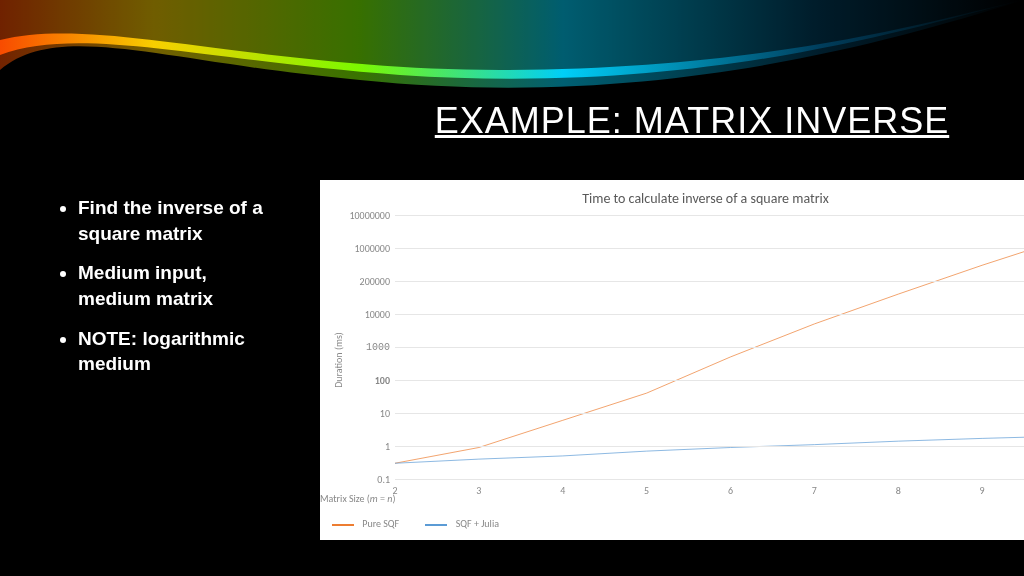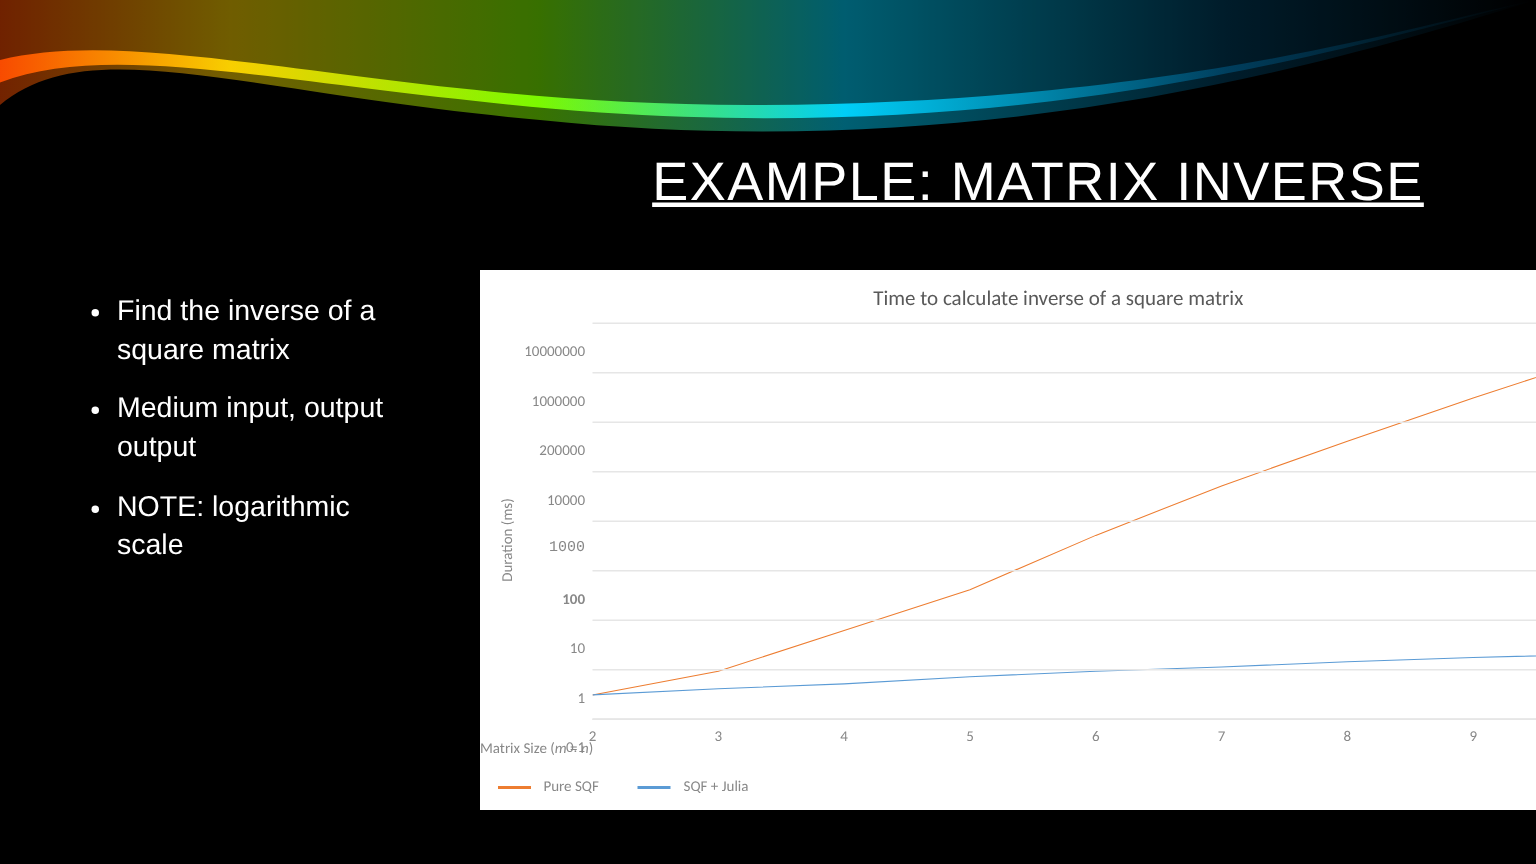--- a/index.html
+++ b/index.html
@@ -31,21 +31,21 @@
   .bullets {
     position: absolute;
     top: 195px;
     left: 60px;
     width: 220px;
     list-style: disc;
     padding-left: 18px;
   }
   .bullets li {
     font-size: 19px;
-    font-weight: 400;
+    font-weight: 700;
     line-height: 1.35;
     margin-bottom: 14px;
   }
   .chart-panel {
     position: absolute;
     top: 180px;
     left: 320px;
     width: 771px;
     height: 360px;
     background: #fff;
@@ -74,21 +74,20 @@
     border-top: 1px solid #e6e6e6;
   }
   .y-tick {
     position: absolute;
     left: -60px;
     width: 55px;
     text-align: right;
     font-size: 10px;
     color: #888;
     transform: translateY(-50%);
-    margin-top: 19px;
   }
   .x-tick {
     position: absolute;
     bottom: -18px;
     font-size: 10px;
     color: #888;
     transform: translateX(-50%);
   }
   .y-label {
     position: absolute;
@@ -139,22 +138,22 @@
   </defs>
   <path d="M0,0 L1024,0 C900,30 700,95 400,75 C200,60 80,25 0,55 Z" fill="url(#g1)" opacity="0.95"></path>
   <path d="M0,0 L1024,0 C880,45 650,110 360,80 C160,62 60,20 0,70 Z" fill="url(#g1)" opacity="0.45"></path>
   <path d="M0,0 L1024,0 C950,15 780,70 500,70 C260,70 100,15 0,40 Z" fill="#000" opacity="0.55"></path>
 </svg>
 
 <h1 class="title">EXAMPLE: MATRIX INVERSE</h1>
 
 <ul class="bullets">
   <li>Find the inverse of a square matrix</li>
-  <li>Medium input, output output</li>
-  <li>NOTE: logarithmic scale</li>
+  <li>Medium input, medium matrix</li>
+  <li>NOTE: logarithmic medium</li>
 </ul>
 
 <div class="chart-panel">
   <div class="chart-title">Time to calculate inverse of a square matrix</div>
 
   <div class="y-label">Duration (ms)</div>
 
   <div class="plot-wrap">
     <div class="plot" id="plot">
       <svg class="series" id="series-svg" viewBox="0 0 100 100" preserveAspectRatio="none">

